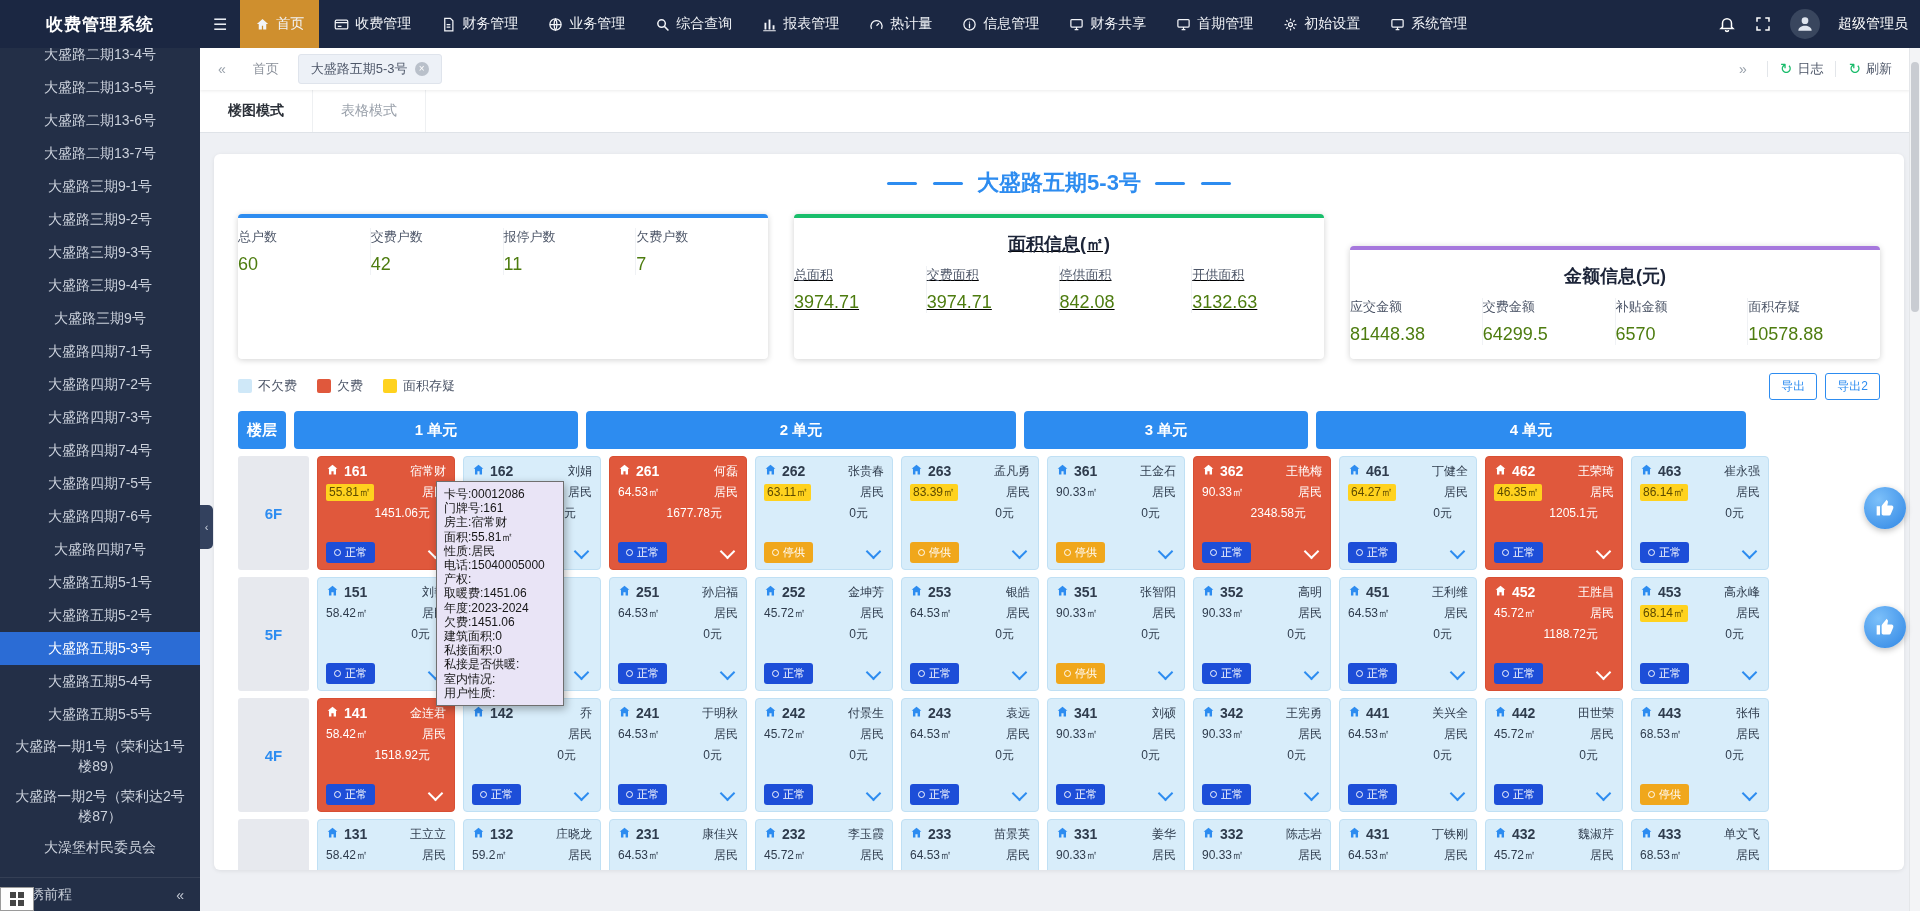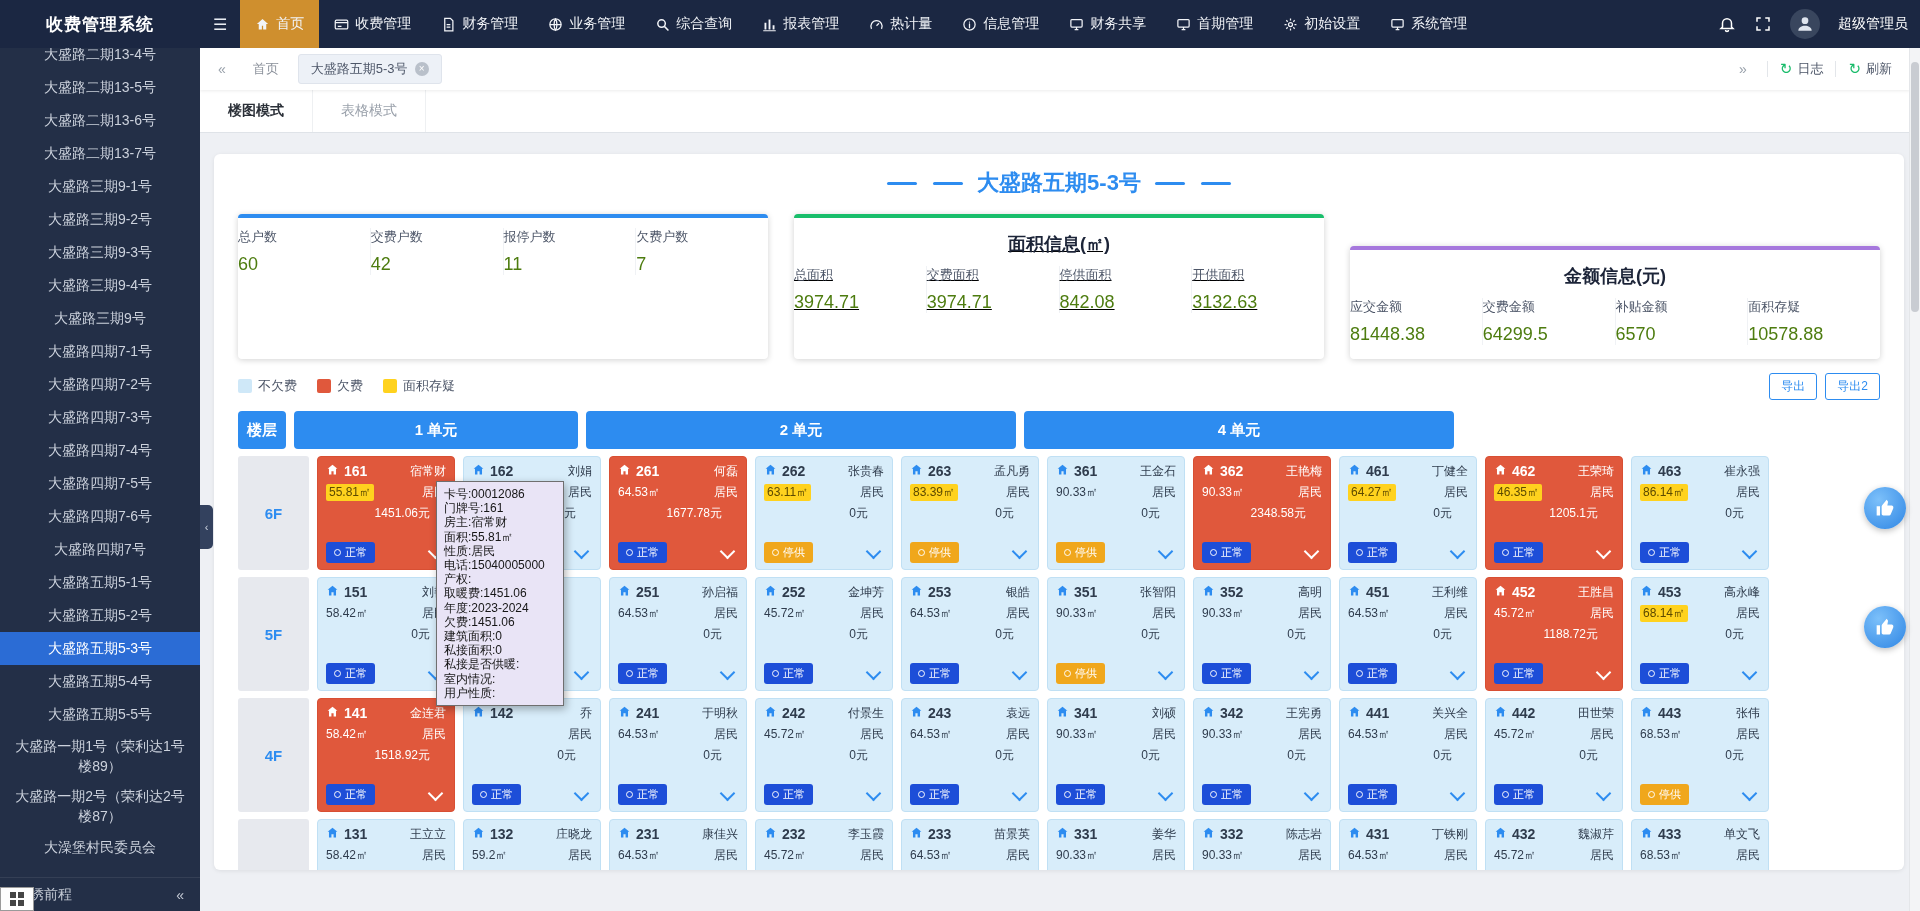--- a/index.html
+++ b/index.html
@@ -428,20 +428,21 @@
             <button class="exp-btn">导出</button>
             <button class="exp-btn">导出2</button>
           </div>
       </div>
 
       <div class="grid">
         <div class="ghead">
             <div class="fh">楼层</div>
             <div class="uh u-2">1 单元</div>
             <div class="uh u-3">2 单元</div>
+            <div class="uh u-2">3 单元</div>
             <div class="uh u-3">4 单元</div>
           </div>
         <div>
             <div class="grow">
               <div class="fc">6F</div>
               <div class="ucell u-2">
                 <div class="room owe">
                   <div class="r1">
                     <span class="hicon">
                       <svg viewBox="0 0 24 24" fill="currentColor">

